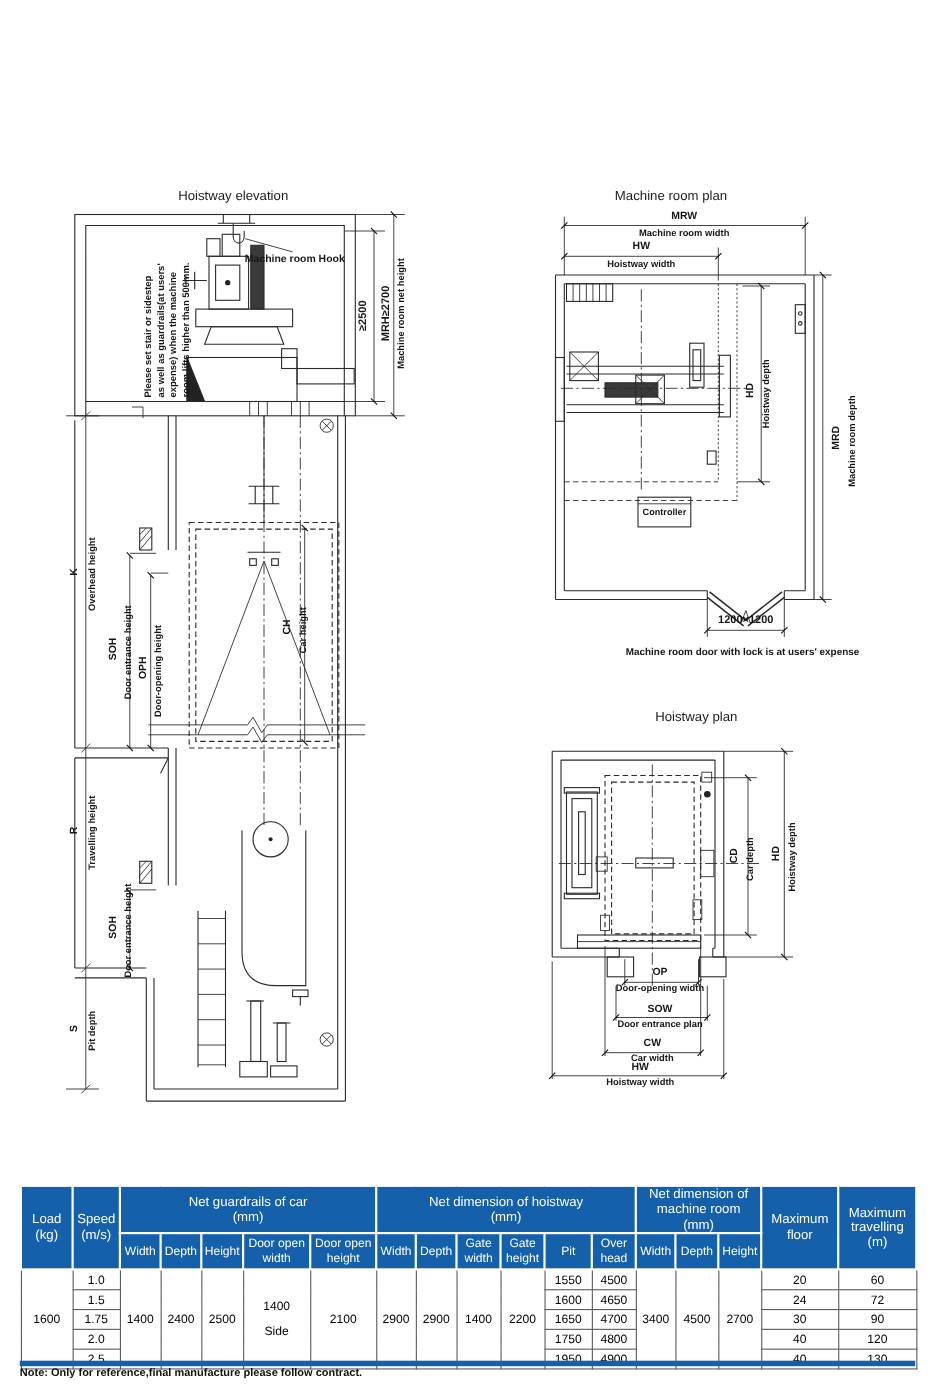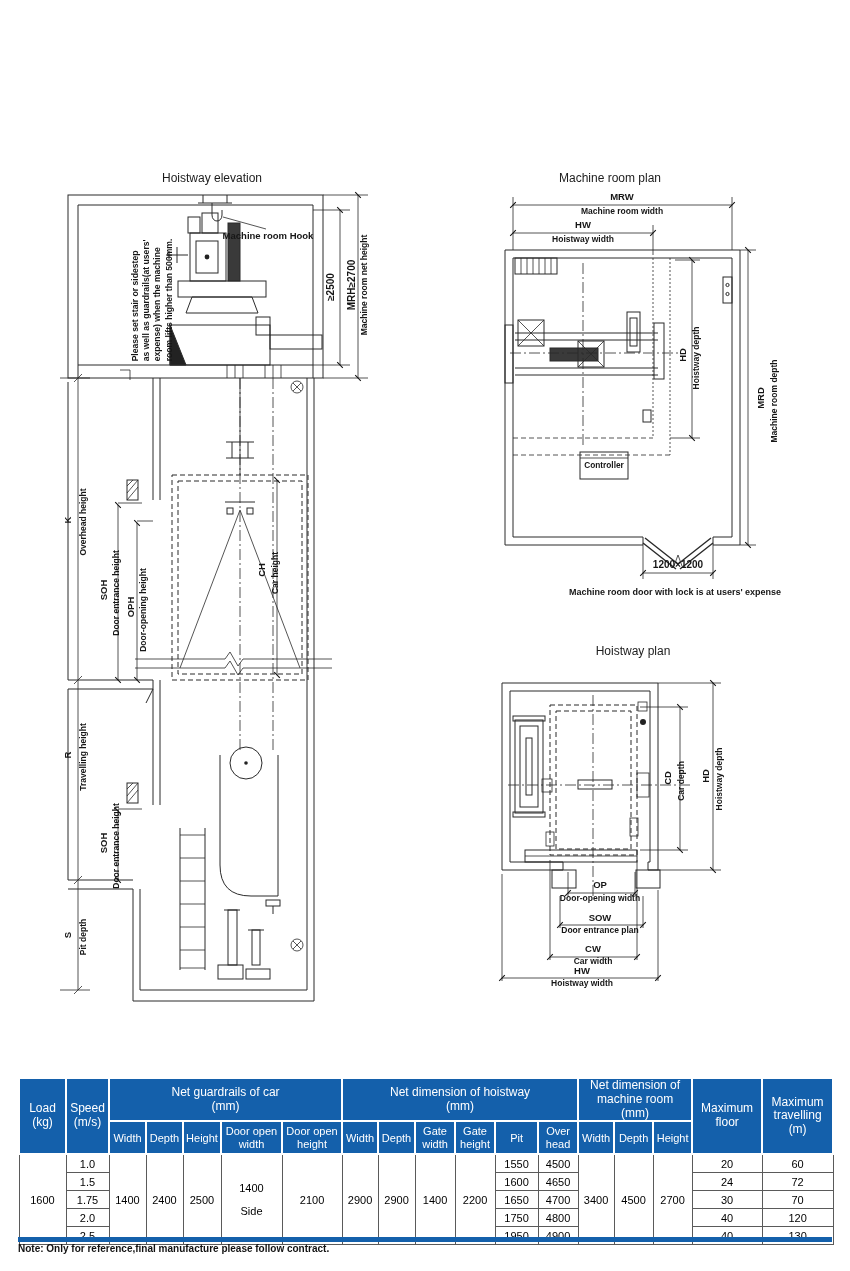--- a/index.html
+++ b/index.html
@@ -412,21 +412,21 @@
       <td>1600</td>
       <td>4650</td>
       <td>24</td>
       <td>72</td>
     </tr>
     <tr>
       <td>1.75</td>
       <td>1650</td>
       <td>4700</td>
       <td>30</td>
-      <td>70</td>
+      <td>90</td>
     </tr>
     <tr>
       <td>2.0</td>
       <td>1750</td>
       <td>4800</td>
       <td>40</td>
       <td>120</td>
     </tr>
     <tr>
       <td>2.5</td>

